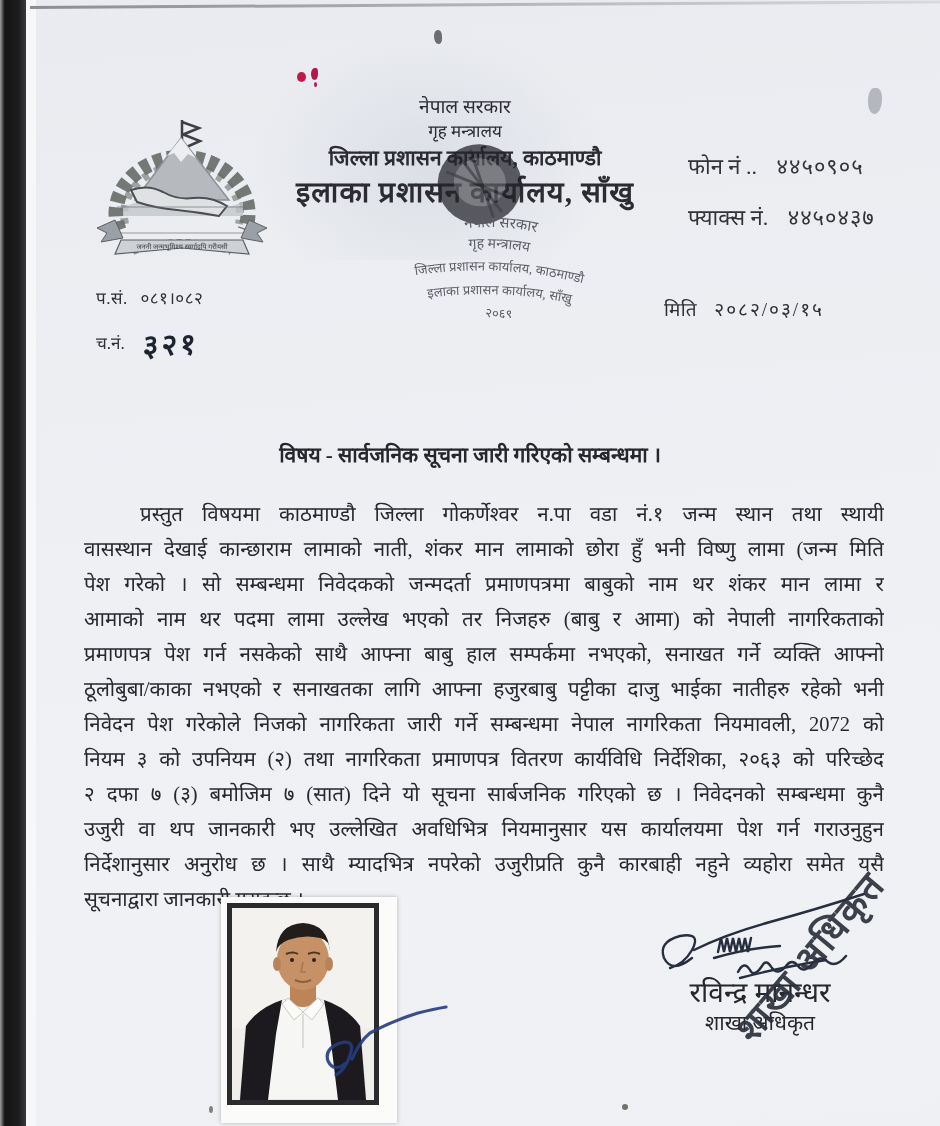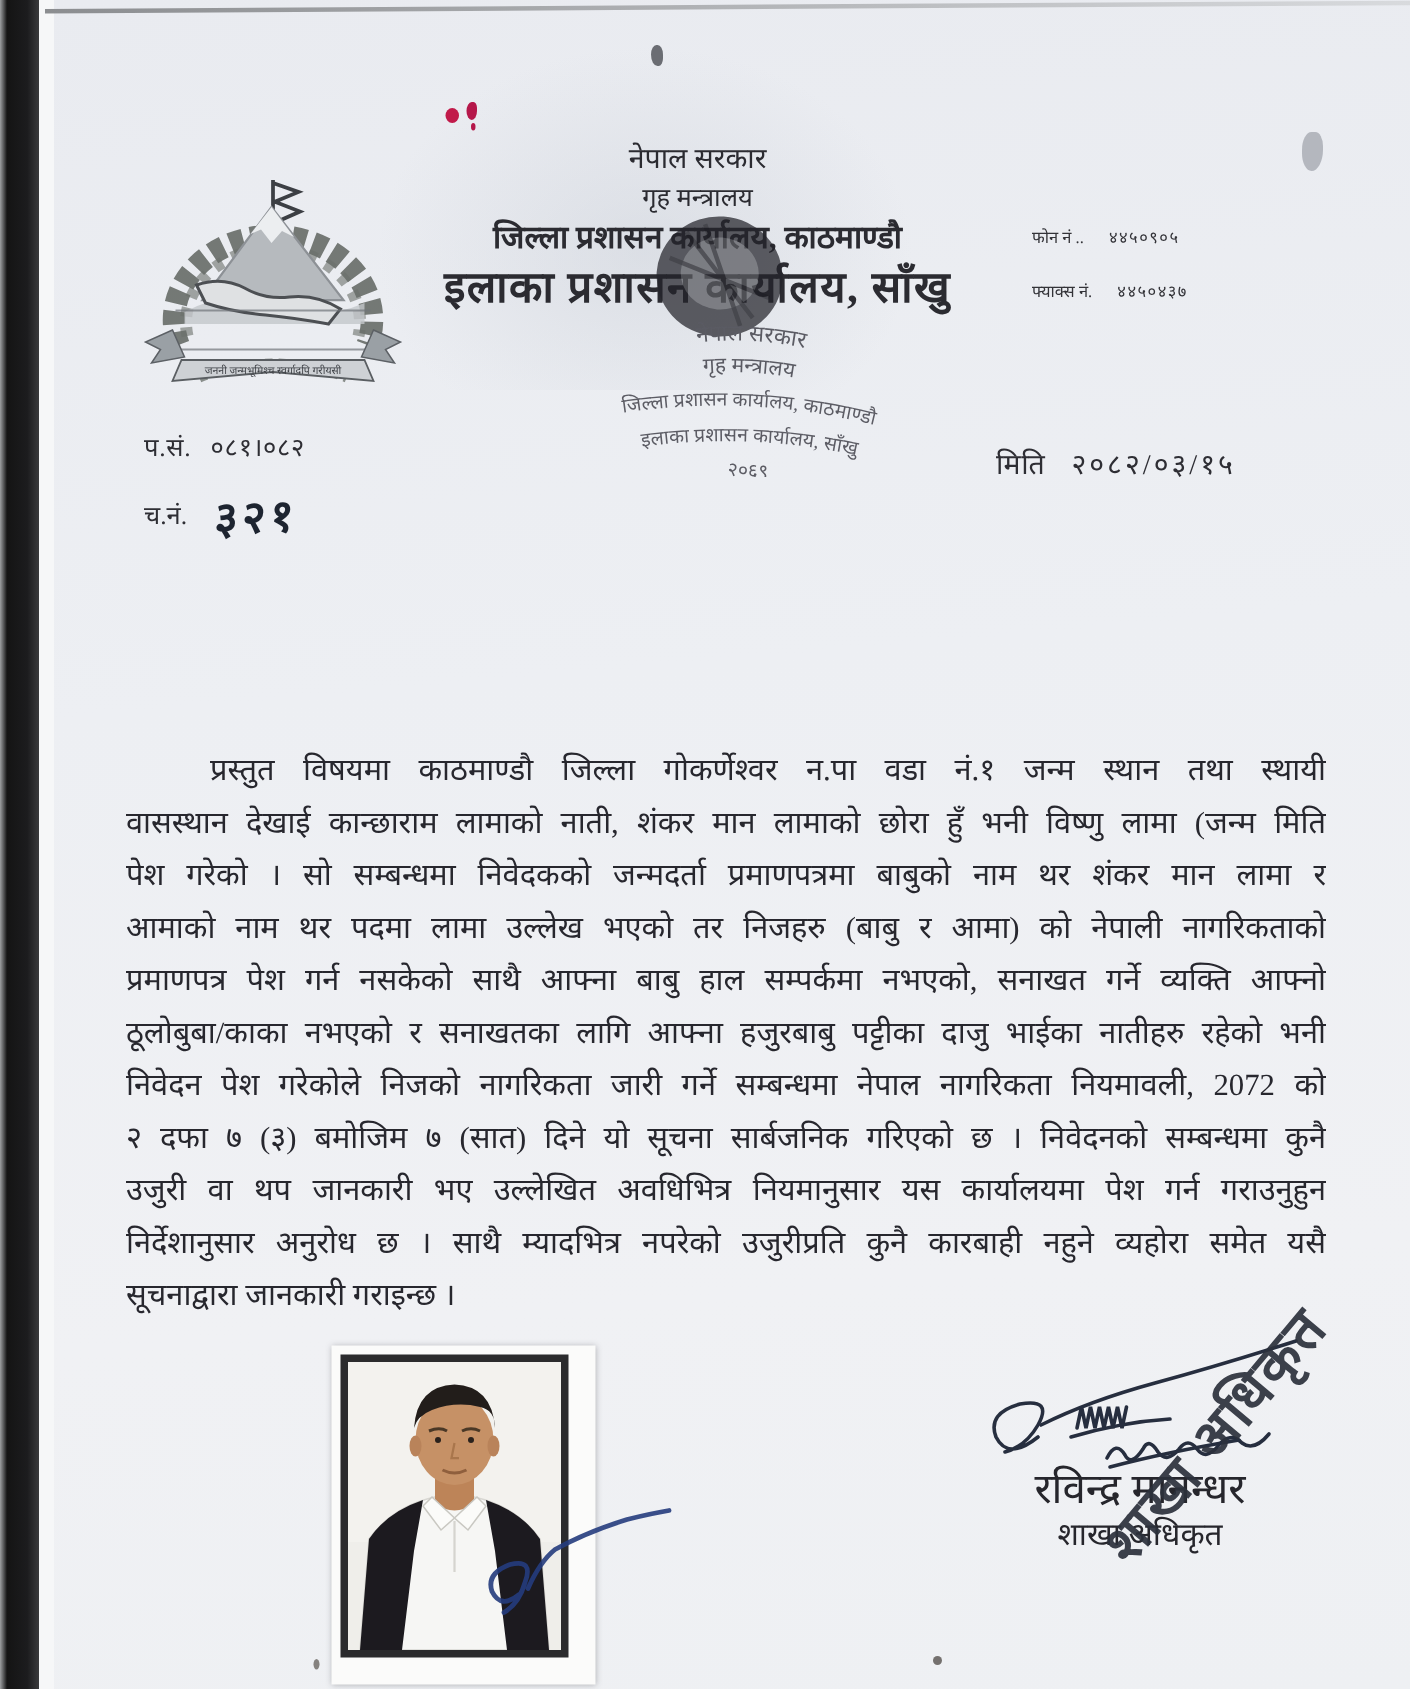--- a/index.html
+++ b/index.html
@@ -15,21 +15,21 @@
   .scan-edge-strip{position:absolute;left:26px;top:0;width:10px;height:1126px;background:#f6f7f8;}
   .scan-edge-top{position:absolute;left:30px;top:6px;width:910px;height:3px;
     background:linear-gradient(90deg,#8b8d90,#b9bbbe 60%,#d8dadd);transform:rotate(-0.35deg);transform-origin:left top;}
   .crease{position:absolute;pointer-events:none;}
   
   .hdr{position:absolute;left:200px;top:95px;width:530px;text-align:center;line-height:1.25;}
   .hdr .l1{font-size:19px;}
   .hdr .l2{font-size:17px;margin-top:2px;}
   .hdr .l3{font-size:21px;font-weight:bold;margin-top:3px;}
   .hdr .l4{font-size:29px;font-weight:bold;margin-top:3px;letter-spacing:1px;}
-  .contact{position:absolute;left:688px;top:150px;font-size:11px;color:#333338;}
+  .contact{position:absolute;left:688px;top:150px;font-size:22px;color:#333338;}
   .contact .row{margin-bottom:21px;white-space:nowrap;}
   .contact .num{margin-left:14px;letter-spacing:1px;}
   
   .refblock{position:absolute;left:96px;top:286px;font-size:17px;color:#2e2e34;}
   .refblock .r1{margin-bottom:14px;letter-spacing:.5px;}
   .chalani-hand{display:inline-block;font-size:30px;font-weight:bold;color:#1d2430;
     transform:rotate(-2deg) skewX(-4deg);margin-left:14px;vertical-align:-6px;letter-spacing:3px;}
   .dateblock{position:absolute;left:664px;top:296px;font-size:19px;letter-spacing:.5px;color:#2e2e34;}
   
   .subject{position:absolute;left:70px;top:440px;width:800px;text-align:center;
@@ -147,29 +147,31 @@
       <span>च.नं.</span>
       <span class="chalani-hand">३२१</span>
     </div>
   </div>
 
   <div class="dateblock">
     <span>मिति</span>
     <span style="margin-left:12px;letter-spacing:2px;">२०८२/०३/१५</span>
   </div>
 
+  <div class="subject">विषय - सार्वजनिक सूचना जारी गरिएको सम्बन्धमा ।</div>
 
   <div class="body-text">
     <div class="ln first">प्रस्तुत विषयमा काठमाण्डौ जिल्ला गोकर्णेश्वर न.पा वडा नं.१ जन्म स्थान तथा स्थायी</div>
     <div class="ln">वासस्थान देखाई कान्छाराम लामाको नाती, शंकर मान लामाको छोरा हुँ भनी विष्णु लामा (जन्म मिति</div>
     <div class="ln">पेश गरेको । सो सम्बन्धमा निवेदकको जन्मदर्ता प्रमाणपत्रमा बाबुको नाम थर शंकर मान लामा र</div>
     <div class="ln">आमाको नाम थर पदमा लामा उल्लेख भएको तर निजहरु (बाबु र आमा) को नेपाली नागरिकताको</div>
     <div class="ln">प्रमाणपत्र पेश गर्न नसकेको साथै आफ्ना बाबु हाल सम्पर्कमा नभएको, सनाखत गर्ने व्यक्ति आफ्नो</div>
     <div class="ln">ठूलोबुबा/काका नभएको र सनाखतका लागि आफ्ना हजुरबाबु पट्टीका दाजु भाईका नातीहरु रहेको भनी</div>
     <div class="ln">निवेदन पेश गरेकोले निजको नागरिकता जारी गर्ने सम्बन्धमा नेपाल नागरिकता नियमावली, 2072 को</div>
+    <div class="ln">नियम ३ को उपनियम (२) तथा नागरिकता प्रमाणपत्र वितरण कार्यविधि निर्देशिका, २०६३ को परिच्छेद</div>
     <div class="ln">२ दफा ७ (३) बमोजिम ७ (सात) दिने यो सूचना सार्बजनिक गरिएको छ । निवेदनको सम्बन्धमा कुनै</div>
     <div class="ln">उजुरी वा थप जानकारी भए उल्लेखित अवधिभित्र नियमानुसार यस कार्यालयमा पेश गर्न गराउनुहुन</div>
     <div class="ln">निर्देशानुसार अनुरोध छ । साथै म्यादभित्र नपरेको उजुरीप्रति कुनै कारबाही नहुने व्यहोरा समेत यसै</div>
     <div class="ln last">सूचनाद्वारा जानकारी गराइन्छ ।</div>
   </div>
 
   <div class="photo-outer">
     <div class="photo-frame">
       <svg width="142" height="192" viewBox="0 0 142 192">
         <rect x="0" y="0" width="142" height="192" fill="#f3f2ee"></rect>

